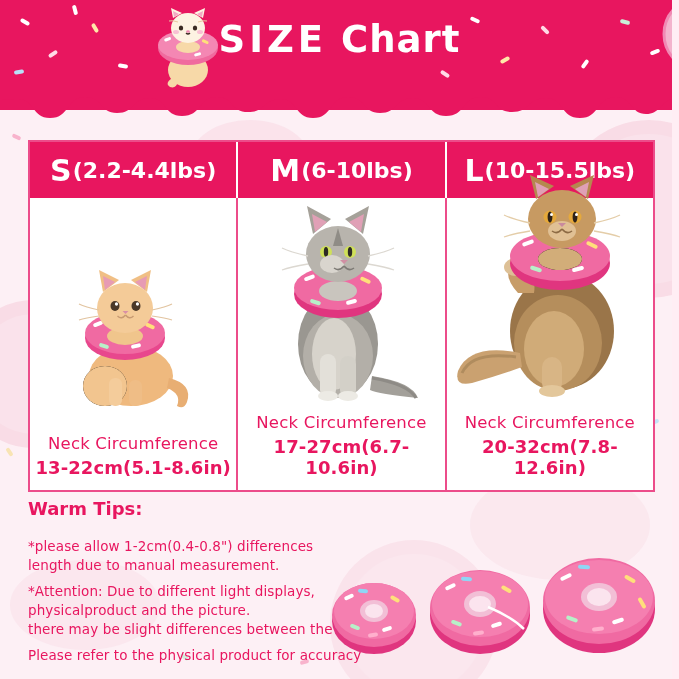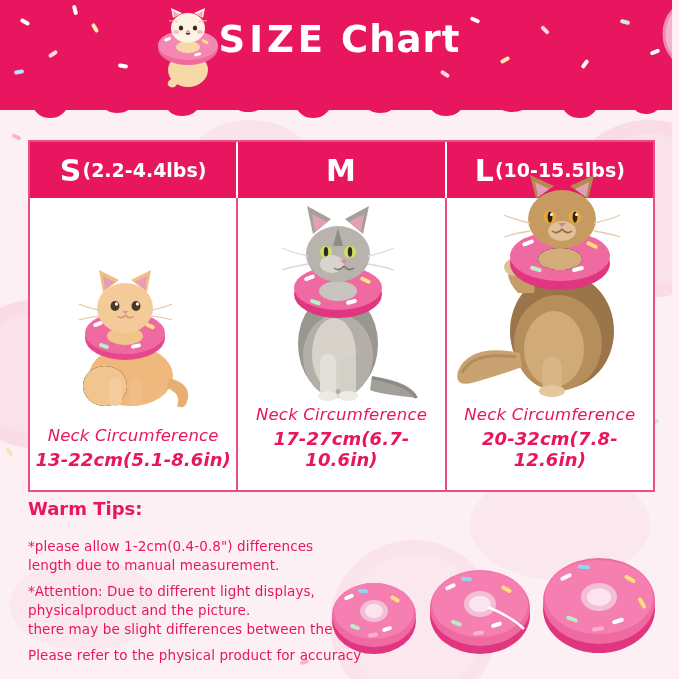--- a/index.html
+++ b/index.html
@@ -134,21 +134,21 @@
     border-right: 2px solid #ffffff;
     box-sizing: border-box;
   }
   .th:last-child { border-right: none; }
   .th .big {
     font-size: 30px;
     font-weight: bold;
     margin-right: 1px;
     font-family: "DejaVu Sans", sans-serif;
   }
-  .th .small { font-size: 19px; font-weight: bold; }
+  .th .small { font-size: 22px; font-weight: bold; }
 
   .tbody {
     flex: 1;
     display: flex;
   }
   .cell {
     flex: 1 1 0;
     border-right: 2px solid #ec4c8a;
     box-sizing: border-box;
     position: relative;
@@ -167,22 +167,21 @@
     top: 4px;
     bottom: 74px;
     display: flex;
     align-items: flex-end;
     justify-content: center;
   }
 
   .caption {
     width: 100%;
     text-align: center;
-    padding-bottom: 14px;
-    font-style: italic;
+    padding-bottom: 6px;
   }
   .cap-line1 {
     color: #e8165f;
     font-size: 16.5px;
     letter-spacing: .2px;
     margin-bottom: 4px;
     font-family: "DejaVu Sans", sans-serif;
   }
   .cap-line2 {
     color: #e8165f;
@@ -323,20 +322,21 @@
 
   <div class="table">
 
     <div class="thead">
       <div class="th">
         <span class="big">S</span>
         <span class="small">(2.2-4.4lbs)</span>
       </div>
       <div class="th">
         <span class="big">M</span>
+        <span class="small">(6-10lbs)</span>
       </div>
       <div class="th">
         <span class="big">L</span>
         <span class="small">(10-15.5lbs)</span>
       </div>
     </div>
 
     <div class="tbody">
 
       <div class="cell">

